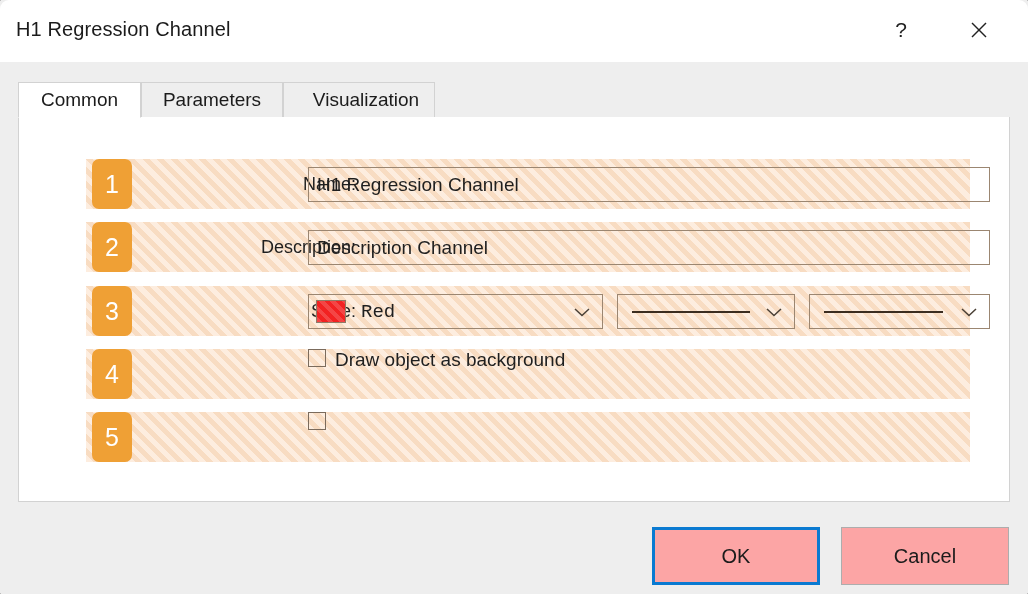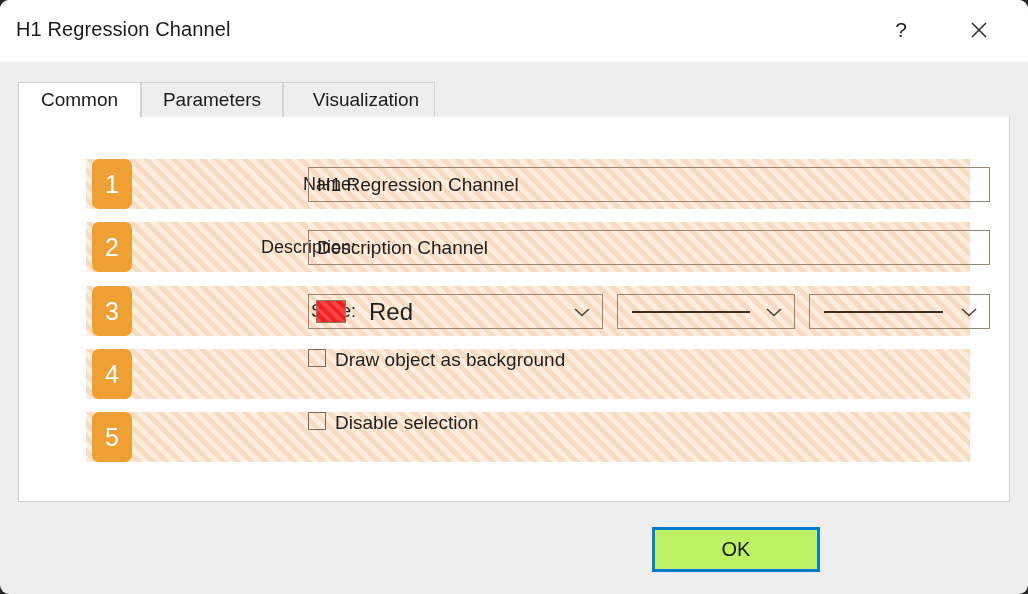--- a/index.html
+++ b/index.html
@@ -15,21 +15,21 @@
     overflow: hidden;
   }
 
   
   .window {
     position: absolute;
     left: 0; top: 0;
     width: 1028px;
     height: 594px;
     background: #eeeeee;
-    border-radius: 9px;
+    border-radius: 1px;
     box-sizing: border-box;
     overflow: hidden;
   }
 
   .titlebar {
     position: absolute;
     left: 0; top: 0;
     width: 1028px;
     height: 62px;
     background: #ffffff;
@@ -194,24 +194,25 @@
     background-color: #f22222;
     background-image: repeating-linear-gradient(
         45deg,
         rgba(255,255,255,0.16) 0px, rgba(255,255,255,0.16) 4px,
         rgba(255,255,255,0) 4px, rgba(255,255,255,0) 8px);
     border: 1px solid #8f7a66;
     box-sizing: border-box;
     flex: none;
   }
   .combo-text {
-    margin-left: 23px;
-    font-size: 24px;
+    margin-left: 15px;
+    font-size: 19px;
     color: #1f1f1f;
     white-space: nowrap;
+    font-family: Liberation Mono, monospace;
   }
   .line-sample {
     margin-left: 14px;
     width: 118px;
     height: 2px;
     background: #3b2d20;
     flex: none;
   }
   .line-combo-2 .line-sample { width: 119px; }
   .chevron {
@@ -247,28 +248,28 @@
     margin-left: 9px;
     font-size: 19px;
     color: #1f1f1f;
     white-space: nowrap;
   }
 
   
   .footer-btn {
     position: absolute;
     top: 527px;
-    height: 45px;
+    height: 58px;
     box-sizing: border-box;
     display: flex;
     align-items: center;
     justify-content: center;
     font-size: 20px;
     color: #1b1b1b;
-    background: #bef264;
+    background: #fca5a5;
     cursor: default;
   }
   .footer-btn.ok {
     left: 652px;
     width: 168px;
     border: 3px solid #0a7ad1;
   }
   .footer-btn.cancel {
     left: 841px;
     width: 168px;
@@ -366,23 +367,25 @@
       <div class="cbox-wrap">
         <span class="cbox"></span>
         <span class="cbox-label">Draw object as background</span>
       </div>
     </div>
 
     <div class="row" style="top:295px;">
       <div class="badge">5</div>
       <div class="cbox-wrap">
         <span class="cbox"></span>
-        <span class="cbox-label">Disable selection</span>
       </div>
     </div>
 
   </div>
 
   <div class="footer-btn ok">
     <span>OK</span>
   </div>
+  <div class="footer-btn cancel">
+    <span>Cancel</span>
+  </div>
 
 </div>
 
 </body></html>

